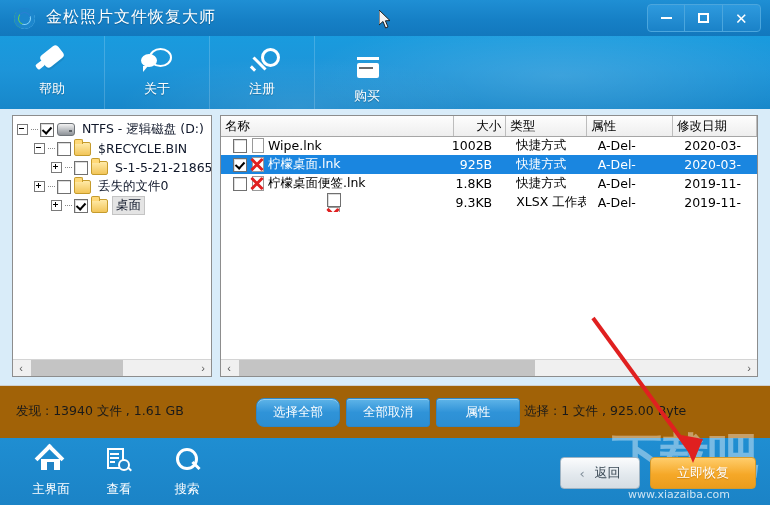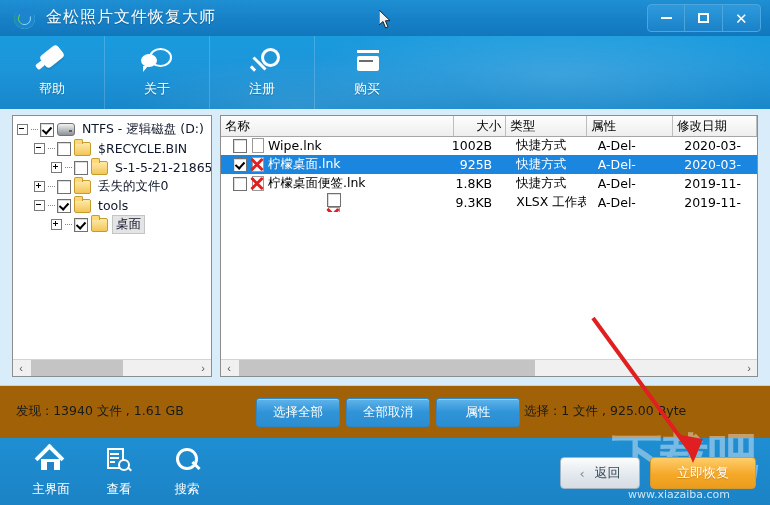--- a/index.html
+++ b/index.html
@@ -390,21 +390,21 @@
     </div>
 
     <div class="tb-item">
       <div class="tb-icon">
         <span class="ic-key"></span>
           <span class="ic-key-t"></span>
       </div>
       <div class="tb-label">注册</div>
     </div>
 
-    <div class="tb-item" style="border-right:none;">
+    <div class="tb-item" style="border-right:none;margin-top:7px;">
       <div class="tb-icon">
         <span class="ic-card-top"></span>
           <span class="ic-card"></span>
       </div>
       <div class="tb-label">购买</div>
     </div>
 
   </div>
 
   <div class="workarea">
@@ -431,27 +431,20 @@
             <span class="cbx"></span>
             <span class="folder"></span>
             <span class="tlabel">S-1-5-21-2186544</span>
           </div>
           <div class="tnode" style="padding-left: 17px;">
             <span class="exp plus"></span>
             <span class="dots"></span>
             <span class="cbx"></span>
             <span class="folder"></span>
             <span class="tlabel">丢失的文件0</span>
-          </div>
-          <div class="tnode" style="padding-left: 17px;">
-            <span class="exp"></span>
-            <span class="dots"></span>
-            <span class="cbx on"></span>
-            <span class="folder"></span>
-            <span class="tlabel">tools</span>
           </div>
           <div class="tnode" style="padding-left: 34px;">
             <span class="exp plus"></span>
             <span class="dots"></span>
             <span class="cbx on"></span>
             <span class="folder"></span>
             <span class="tlabel sel">桌面</span>
           </div>
         </div>
       <div class="hscroll">
@@ -525,21 +518,21 @@
           <div class="hs-thumb" style="left:2px; width:296px;"></div>
         </div>
         <div class="hs-arrow">›</div>
       </div>
     </div>
 
   </div>
 
   <div class="statusbar">
     <div class="st-text st-found">发现 : 13940 文件 , 1.61 GB</div>
-    <div class="blue-btn" style="left:256px;">选择全部</div>
+    <div class="blue-btn" style="left:256px;border-radius:8px;">选择全部</div>
     <div class="blue-btn" style="left:346px;">全部取消</div>
     <div class="blue-btn" style="left:436px;">属性</div>
     <div class="st-text st-sel">选择 : 1 文件 , 925.00 Byte</div>
   </div>
 
   <div class="bottombar">
 
     <div class="bn" style="left:18px;">
       <div class="bn-icon">
         <span class="ic-home-roof"></span>

